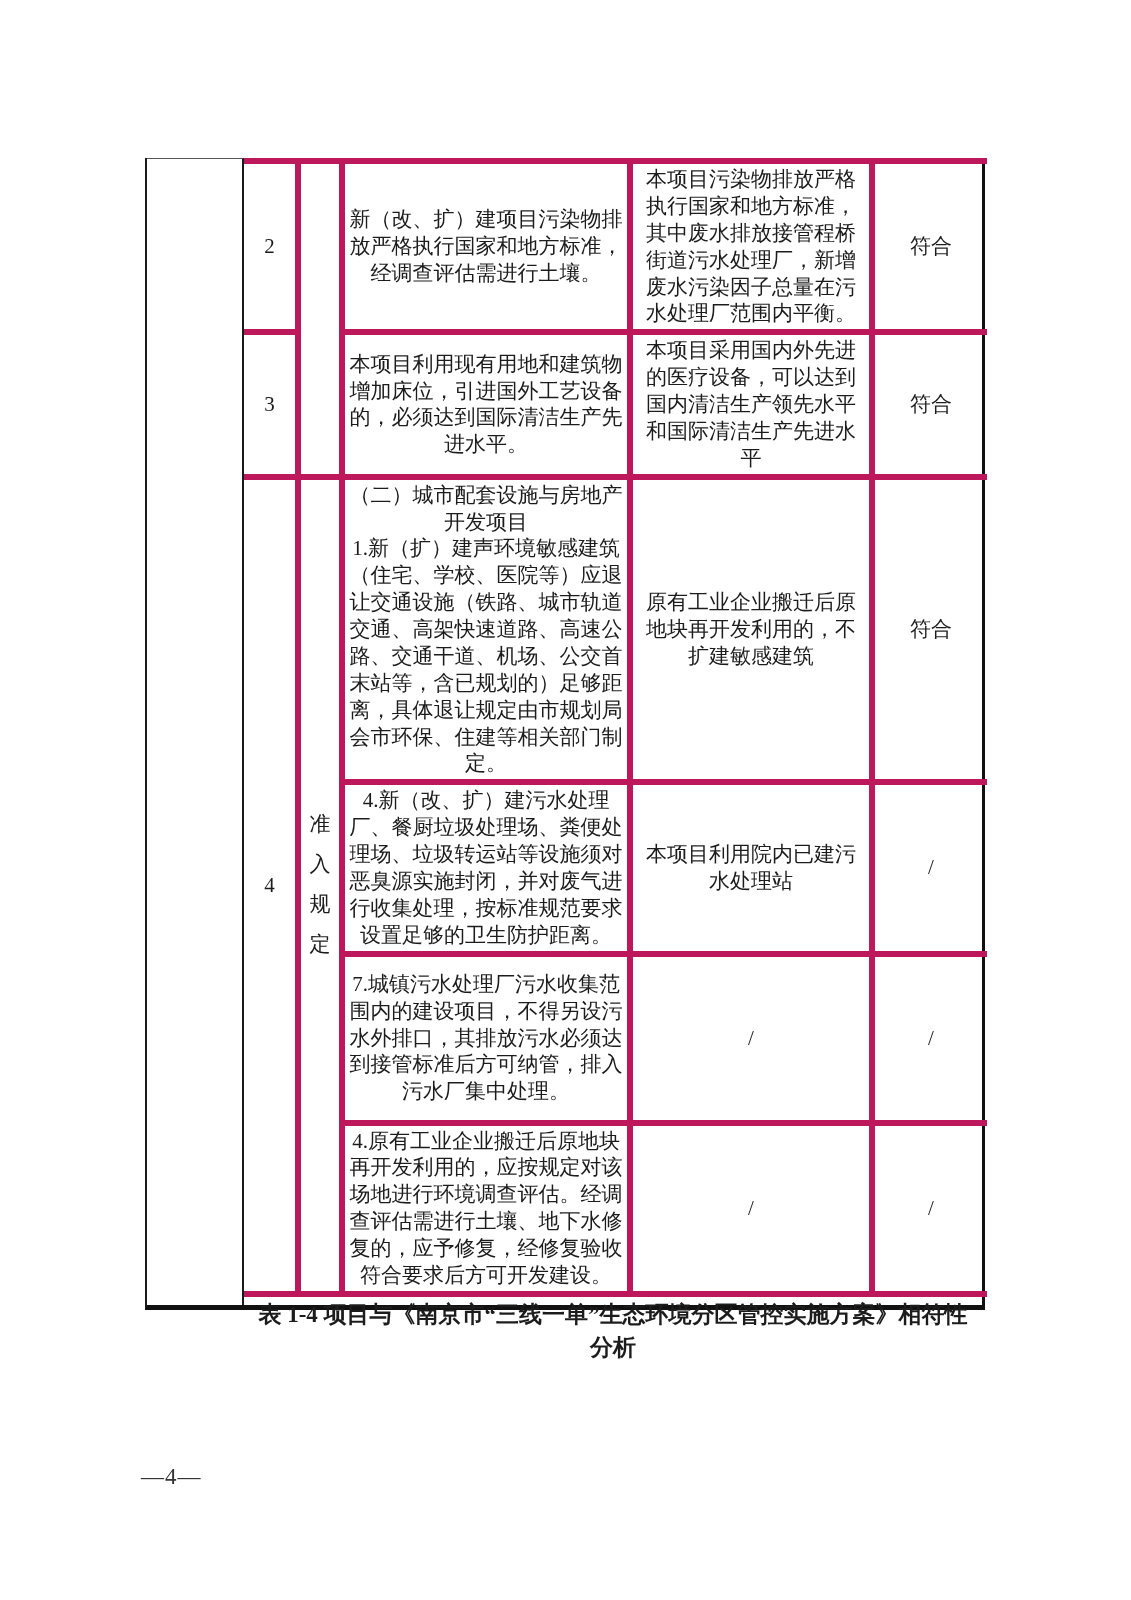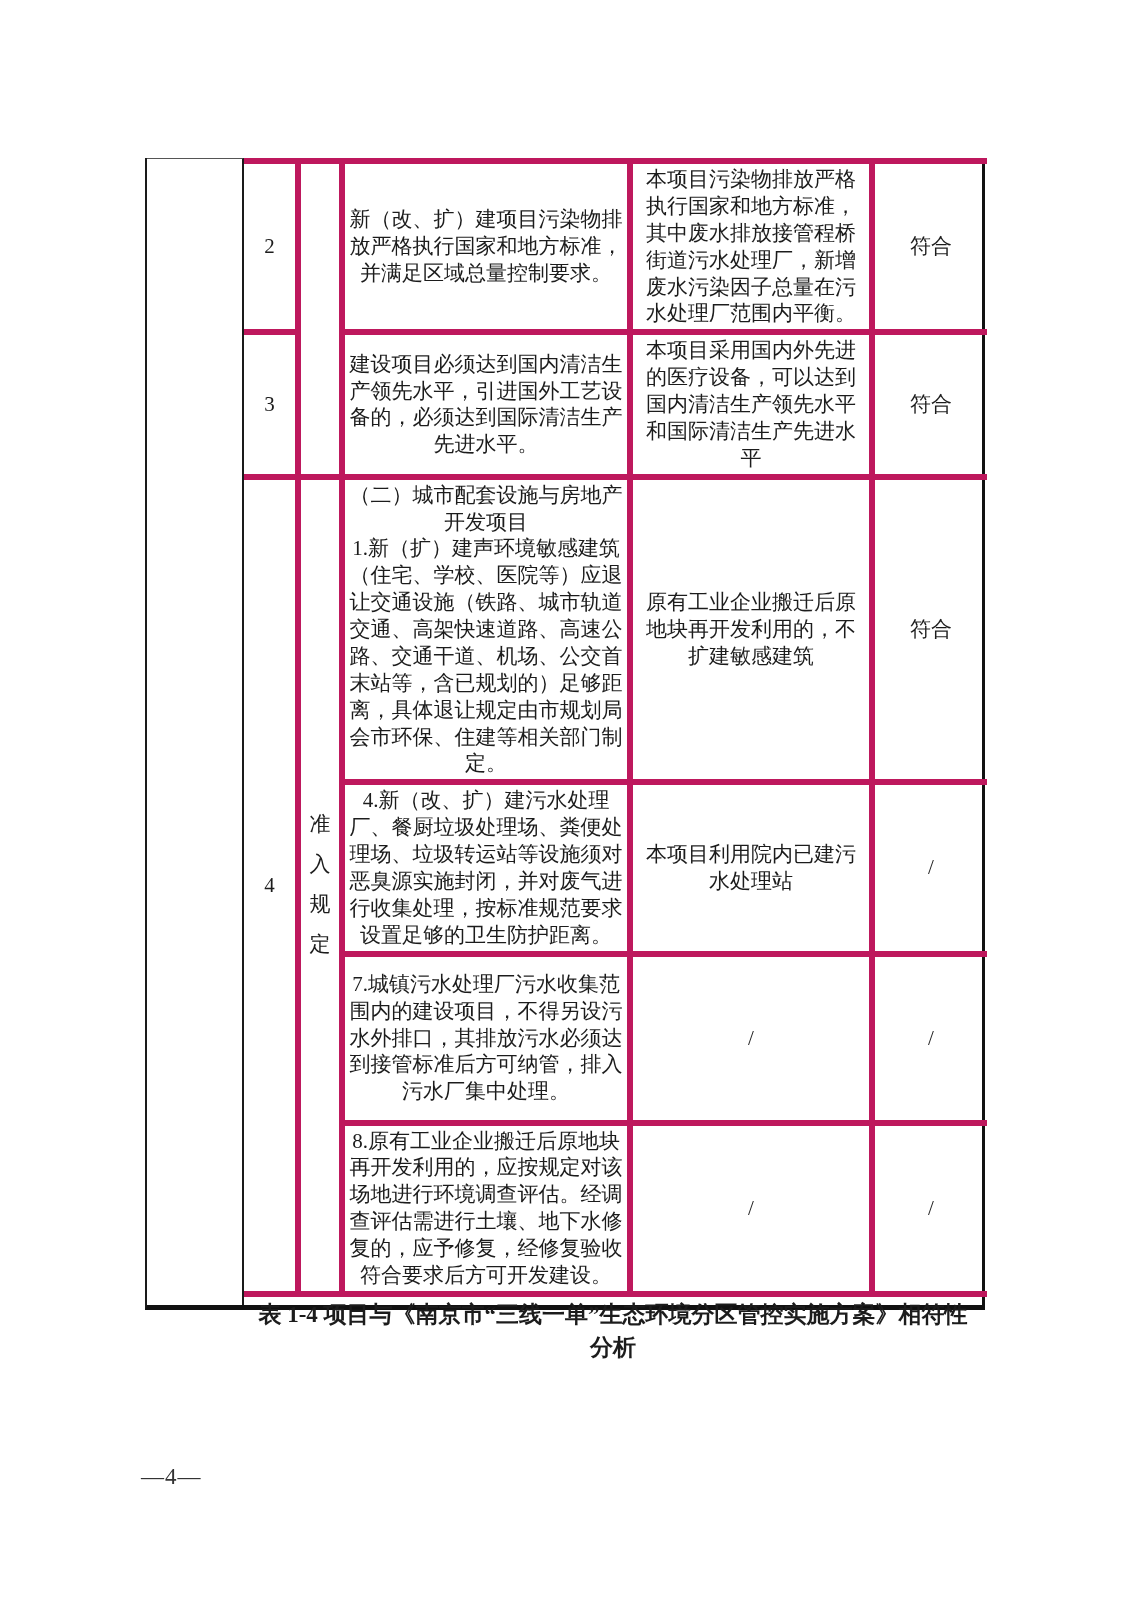--- a/index.html
+++ b/index.html
@@ -78,27 +78,27 @@
           <col style="width:54px">
             <col style="width:44px">
             <col style="width:288px">
             <col style="width:242px">
             <col style="width:115px">
         </colgroup>
         <tbody>
             <tr style="height:155px">
           <td class="no-left">2</td>
           <td rowspan="2"></td>
-          <td class="req-cell">新（改、扩）建项目污染物排放严格执行国家和地方标准，并满足区域总量控制要求。</td>
+          <td class="req-cell">新（改、扩）建项目污染物排放严格执行国家和地方标准，经调查评估需进行土壤。</td>
           <td>本项目污染物排放严格执行国家和地方标准，其中废水排放接管程桥街道污水处理厂，新增废水污染因子总量在污水处理厂范围内平衡。</td>
           <td class="no-right">符合</td>
         </tr>
         <tr style="height:105px">
           <td class="no-left">3</td>
-          <td class="req-cell">建设项目必须达到国内清洁生产领先水平，引进国外工艺设备的，必须达到国际清洁生产先进水平。</td>
+          <td class="req-cell">本项目利用现有用地和建筑物增加床位，引进国外工艺设备的，必须达到国际清洁生产先进水平。</td>
           <td>本项目采用国内外先进的医疗设备，可以达到国内清洁生产领先水平和国际清洁生产先进水平</td>
           <td class="no-right">符合</td>
         </tr>
         <tr style="height:286px">
           <td class="no-left" rowspan="4">4</td>
           <td class="cat-cell" rowspan="4">准入规定</td>
           <td class="req-cell">（二）城市配套设施与房地产开发项目
 1.新（扩）建声环境敏感建筑（住宅、学校、医院等）应退让交通设施（铁路、城市轨道交通、高架快速道路、高速公路、交通干道、机场、公交首末站等，含已规划的）足够距离，具体退让规定由市规划局会市环保、住建等相关部门制定。</td>
           <td>原有工业企业搬迁后原地块再开发利用的，不扩建敏感建筑</td>
           <td class="no-right">符合</td>
@@ -107,21 +107,21 @@
           <td class="req-cell">4.新（改、扩）建污水处理厂、餐厨垃圾处理场、粪便处理场、垃圾转运站等设施须对恶臭源实施封闭，并对废气进行收集处理，按标准规范要求设置足够的卫生防护距离。</td>
           <td>本项目利用院内已建污水处理站</td>
           <td class="no-right">/</td>
         </tr>
         <tr style="height:169px">
           <td class="req-cell">7.城镇污水处理厂污水收集范围内的建设项目，不得另设污水外排口，其排放污水必须达到接管标准后方可纳管，排入污水厂集中处理。</td>
           <td>/</td>
           <td class="no-right">/</td>
         </tr>
         <tr style="height:158px">
-          <td class="req-cell">8.原有工业企业搬迁后原地块再开发利用的，应按规定对该场地进行环境调查评估。经调查评估需进行土壤、地下水修复的，应予修复，经修复验收符合要求后方可开发建设。</td>
+          <td class="req-cell">4.原有工业企业搬迁后原地块再开发利用的，应按规定对该场地进行环境调查评估。经调查评估需进行土壤、地下水修复的，应予修复，经修复验收符合要求后方可开发建设。</td>
           <td>/</td>
           <td class="no-right">/</td>
         </tr>
       </tbody>
         </table>
 
       <div class="title-block">表 1-4 项目与《南京市“三线一单”生态环境分区管控实施方案》相符性分析</div>
 
 
     </div>

